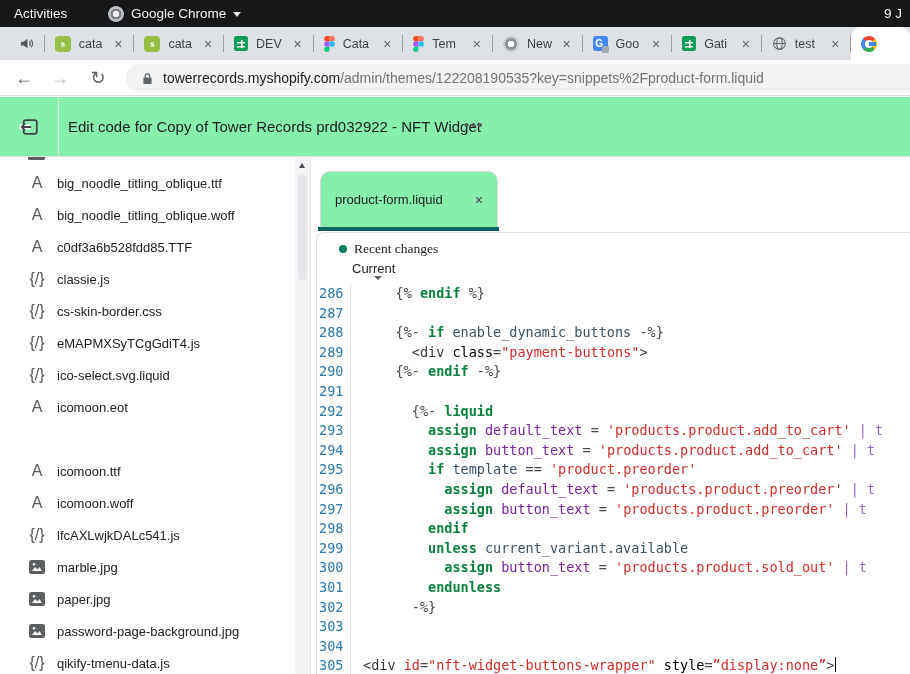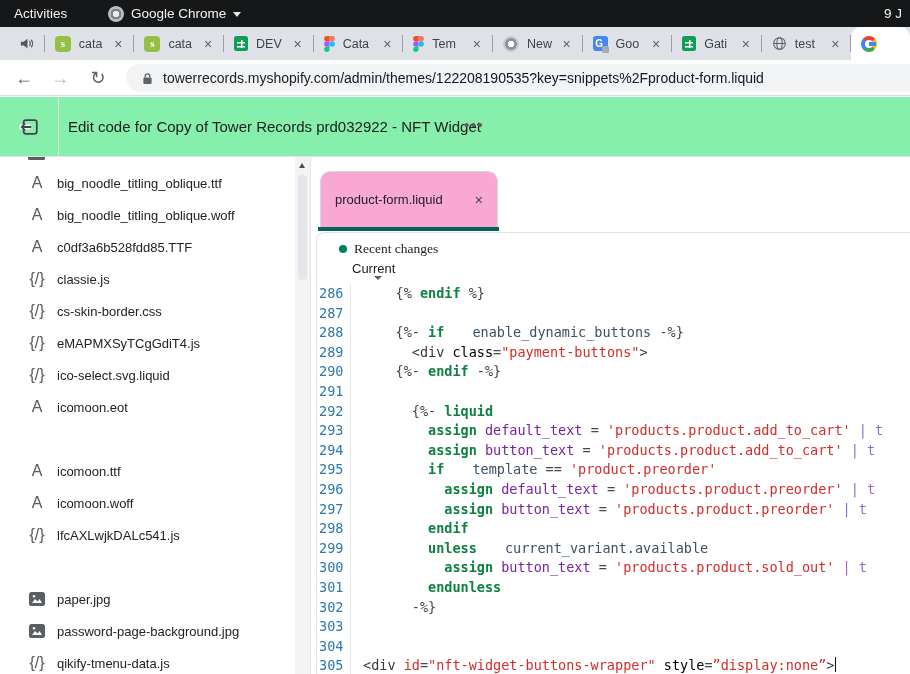--- a/index.html
+++ b/index.html
@@ -43,21 +43,21 @@
   .google-icon::before{content:"";position:absolute;inset:4px;background:#fff;border-radius:50%;}
   .google-icon::after{content:"";position:absolute;right:1px;top:6.5px;width:7px;height:3.5px;background:#4285f4;}
 
   
   .urlrow{position:absolute;left:0;top:60px;width:910px;height:36px;background:#fff;border-bottom:1px solid #dadce0;box-sizing:border-box;}
   .navbtn{position:absolute;top:4px;width:28px;height:28px;text-align:center;line-height:28px;font-size:18px;color:#5f6368;}
   .navbtn.disabled{color:#b6bac0;}
   .omnibox{position:absolute;left:126px;top:4px;width:800px;height:28px;border-radius:14px;background:#f1f3f4;display:flex;align-items:center;}
   .omnibox .lock{margin-left:16px;display:flex;align-items:center;}
   .urltext{margin-left:10px;font-size:14px;white-space:nowrap;}
-  .urltext .dom{color:#202124;} .urltext .pth{color:#0f172a;margin-top:44px;}
+  .urltext .dom{color:#202124;} .urltext .pth{color:#737373;margin-top:44px;}
 
   
   .appheader{position:absolute;left:0;top:97px;width:910px;height:60px;background:#86efac;border-bottom:1px solid #e1e3e5;box-sizing:border-box;}
   .exitbtn{position:absolute;left:16px;top:16px;width:28px;height:28px;display:flex;align-items:center;justify-content:center;}
   .hdr-div{position:absolute;left:58px;top:1px;bottom:0;width:1px;background:#e1e3e5;}
   .hdr-title{position:absolute;left:68px;top:0;height:59px;line-height:59px;font-size:15px;color:#202223;white-space:nowrap;}
   .hdr-dots{position:absolute;left:458px;top:0;height:59px;line-height:56px;font-size:15px;letter-spacing:1.5px;color:#5c5f62;padding:0 6px;}
 
   
   .sidebar{position:absolute;left:0;top:157px;width:310px;height:517px;background:#fff;overflow:hidden;}
@@ -65,40 +65,40 @@
   .file-item{position:absolute;left:0;width:292px;height:32px;display:flex;align-items:center;}
   .fi-ico{width:22px;margin-left:26px;text-align:center;color:#54585c;flex:0 0 auto;display:flex;justify-content:center;}
   .fi-label{margin-left:9px;font-size:13px;color:#202223;white-space:nowrap;}
   .partial-icon{position:absolute;left:28px;top:-2px;width:17px;height:5px;background:#5c5f62;border-radius:1.5px;}
   .sb-scroll{position:absolute;left:295px;top:157px;width:15px;height:517px;background:#f1f3f4;}
   .sb-up{position:absolute;left:4px;top:6px;width:0;height:0;border-left:3.5px solid transparent;border-right:3.5px solid transparent;border-bottom:5px solid #4a4d51;}
   .sb-thumb{position:absolute;left:3px;top:18px;width:9px;height:105px;border-radius:4px;background:#e4e6e9;}
 
   
   .editorarea{position:absolute;left:311px;top:157px;width:599px;height:517px;background:#fff;}
-  .file-tab{position:absolute;left:9px;top:14px;width:178px;height:56px;box-sizing:border-box;background:#f9a8d4;
+  .file-tab{position:absolute;left:9px;top:14px;width:178px;height:56px;box-sizing:border-box;background:#86efac;
             border:1px solid #d6d9dc;border-bottom:none;border-radius:10px 10px 0 0;display:flex;align-items:center;}
   .file-tab .ft-label{margin-left:14px;font-size:13px;color:#202223;}
   .file-tab .ft-close{margin-left:auto;margin-right:14px;font-size:14px;color:#3f4349;}
   .tab-underline{position:absolute;left:7px;top:70px;width:181px;height:4px;background:#00655c;}
   .code-panel{position:absolute;left:5px;top:75px;width:594px;height:442px;box-sizing:border-box;
               border-top:1px solid #dfe3e8;border-left:1px solid #dfe3e8;border-radius:8px 0 0 0;background:#fff;overflow:hidden;}
   .rc-row{position:absolute;left:22px;top:7px;height:18px;display:flex;align-items:center;font-family:Liberation Serif, serif;}
   .rc-dot{width:8px;height:8px;border-radius:50%;background:#008060;margin-right:7px;}
   .rc-text{font-size:13.5px;color:#202223;}
   .cur-row{position:absolute;left:35px;top:28px;height:16px;display:flex;align-items:center;flex-direction:column;}
   .cur-text{font-size:13px;color:#202223;margin-right:9px;}
   .caret-down-dark{width:0;height:0;border-left:4px solid transparent;border-right:4px solid transparent;border-top:4.5px solid #5c5f62;}
   .code-area{position:absolute;left:0;top:51px;right:0;bottom:0;font:13.5px/19.6px "DejaVu Sans Mono",monospace;}
   .gutter-line{position:absolute;left:33px;top:51px;bottom:0;width:1px;background:#e4e7e9;}
   .cl{position:relative;height:19.6px;white-space:pre;}
   .ln{position:absolute;left:2px;color:#2b79ad;}
   .lc{position:absolute;left:46px;}
   .tk-p{color:#43484d;} .tk-kw{color:#0d8240;font-weight:bold;} .tk-attr{color:#000000;}
-  .tk-str{color:#d12d2b;} .tk-var{color:#79239c;} .tk-id{color:#3a5166;margin-left:20px;}
+  .tk-str{color:#d12d2b;} .tk-var{color:#79239c;} .tk-id{color:#3a5166;}
   .tk-filt{color:#9668c9;} .tk-tag{color:#34393e;}
   .text-caret{display:inline-block;width:1.5px;height:15px;background:#101113;vertical-align:-2px;}
 </style>
 </head>
 <body>
 
 <div id="screen">
 
   <div class="sysbar">
     <div class="activities">Activities</div>
@@ -269,20 +269,30 @@
         <span class="fi-ico">A</span>
         <span class="fi-label">icomoon.ttf</span>
       </div>
       <div class="file-item" style="top: 330px;">
         <span class="fi-ico">A</span>
         <span class="fi-label">icomoon.woff</span>
       </div>
       <div class="file-item" style="top: 362px;">
         <span class="fi-ico">{/}</span>
         <span class="fi-label">lfcAXLwjkDALc541.js</span>
+      </div>
+      <div class="file-item" style="top: 394px;">
+        <span class="fi-ico">
+          <svg width="16" height="14" viewBox="0 0 16 14">
+            <rect width="16" height="14" rx="2.5" fill="#5c5f62"></rect>
+            <path d="M3 11l3-4 2.5 2.6L10.5 7 13 11z" fill="#fff"></path>
+            <circle cx="5" cy="4.3" r="1.2" fill="#fff"></circle>
+          </svg>
+        </span>
+        <span class="fi-label">marble.jpg</span>
       </div>
       <div class="file-item" style="top: 426px;">
         <span class="fi-ico">
           <svg width="16" height="14" viewBox="0 0 16 14">
             <rect width="16" height="14" rx="2.5" fill="#5c5f62"></rect>
             <path d="M3 11l3-4 2.5 2.6L10.5 7 13 11z" fill="#fff"></path>
             <circle cx="5" cy="4.3" r="1.2" fill="#fff"></circle>
           </svg>
         </span>
         <span class="fi-label">paper.jpg</span>

